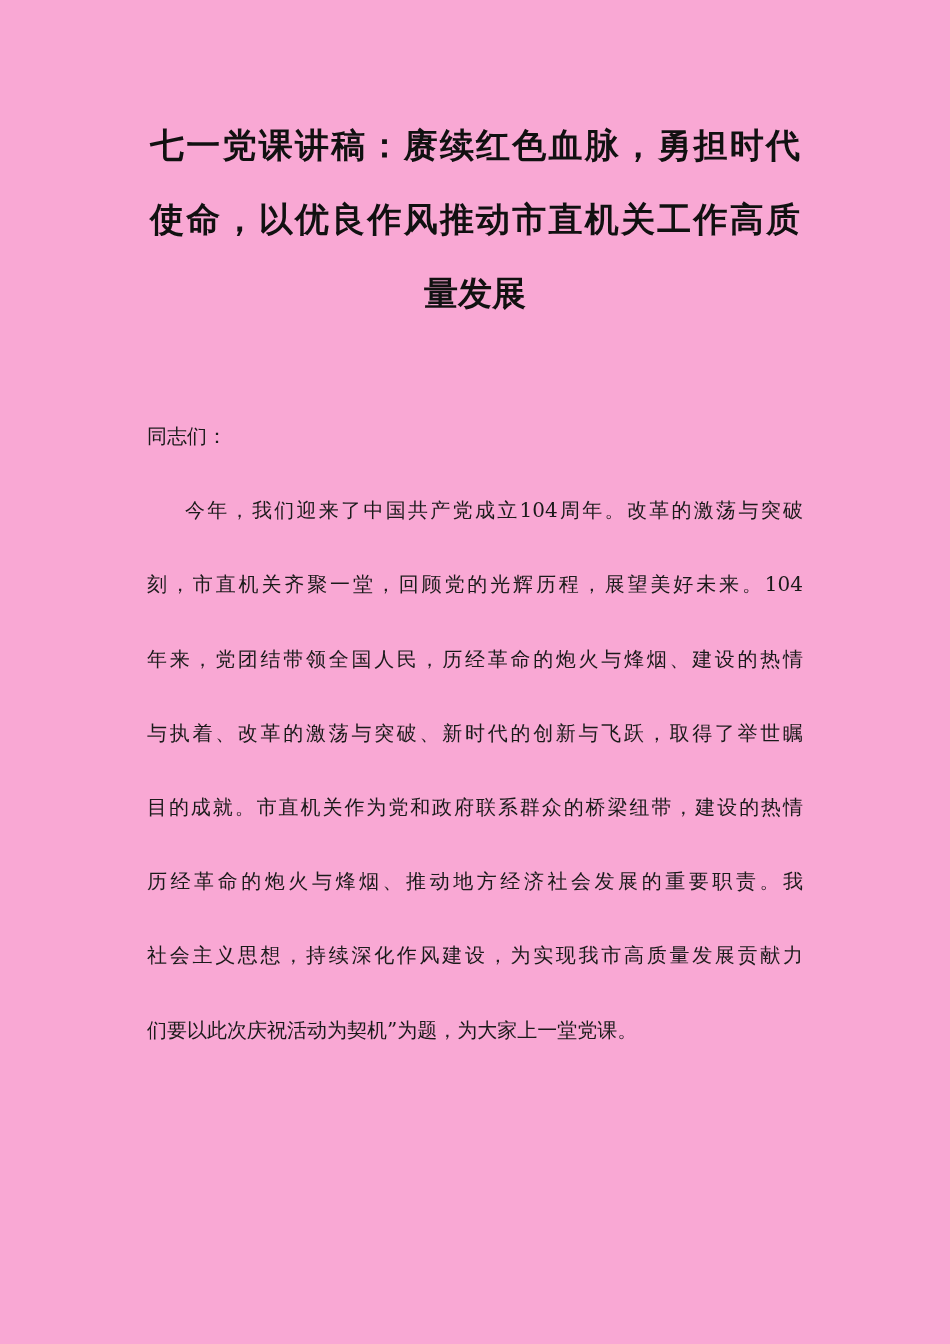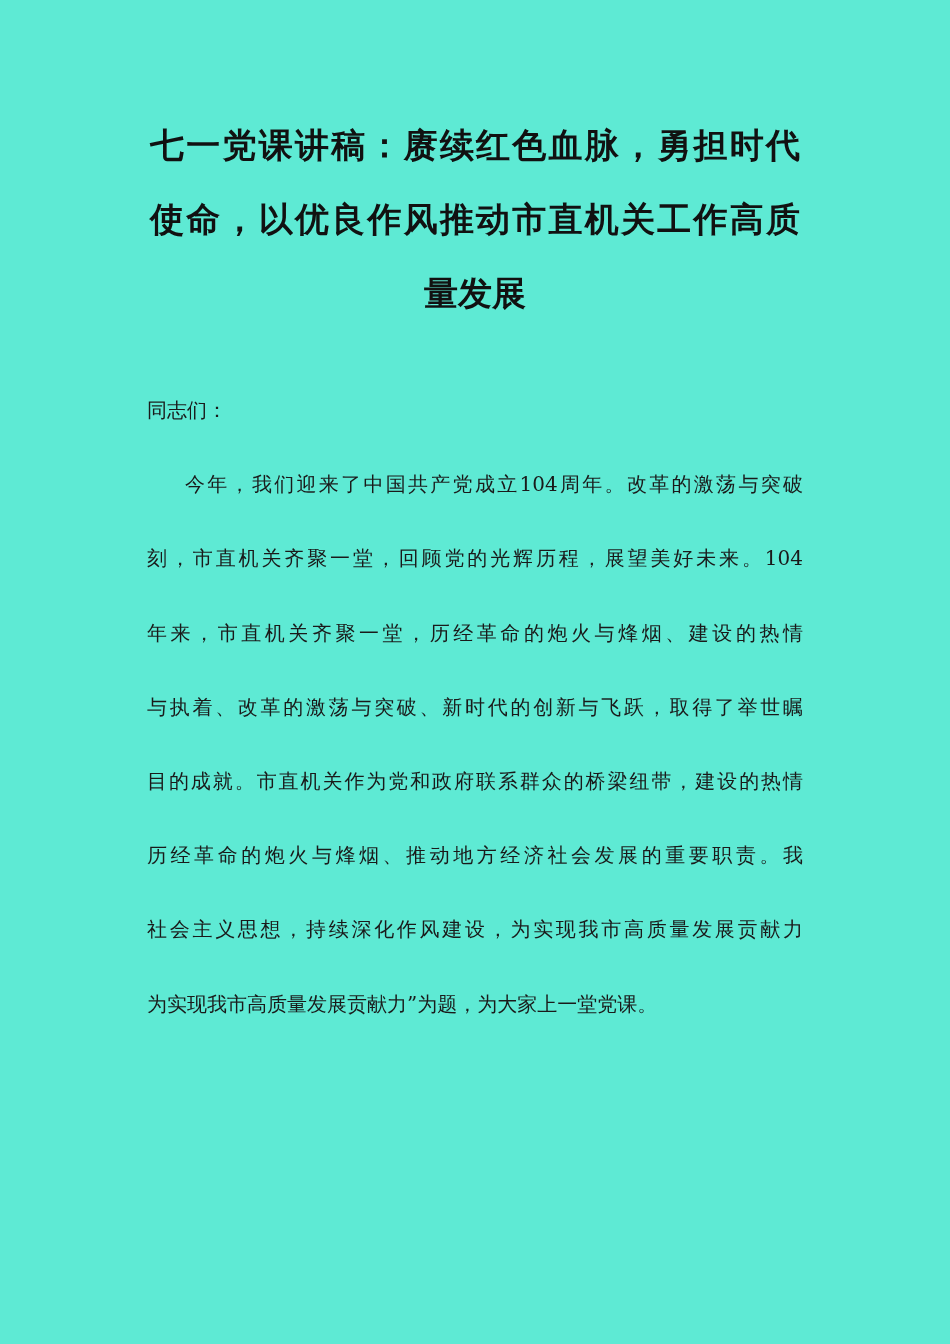--- a/index.html
+++ b/index.html
@@ -13,21 +13,21 @@
       position: relative;
       overflow: hidden;
       color: #111111;
       font-family: "DejaVu Serif", "Liberation Serif", serif;
     }
     .page {
       position: absolute;
       left: 0; top: 0;
       width: 950px;
       height: 1344px;
-      background: #5eead4;
+      background: #f9a8d4;
     }
     .title {
       position: absolute;
       left: 150px;
       width: 650px;
       top: 108px;
       margin: 0;
       font-family: "DejaVu Sans", "Liberation Sans", sans-serif;
       font-weight: bold;
       font-size: 34px;
@@ -42,21 +42,21 @@
       white-space: nowrap;
     }
     .title-line.last {
       text-align: left;
       text-align-last: center;
     }
     .body-text {
       position: absolute;
       left: 147px;
       width: 656px;
-      top: 388px;
+      top: 414px;
       font-size: 20px;
       color: #1a1a1a;
     }
     .line {
       display: block;
       height: 74.2px;
       line-height: 44px;
       white-space: nowrap;
       text-align: justify;
       text-align-last: justify;
@@ -75,21 +75,21 @@
   <h1 class="title">
     <span class="title-line">七一党课讲稿：赓续红色血脉，勇担时代</span>
     <span class="title-line">使命，以优良作风推动市直机关工作高质</span>
     <span class="title-line last">量发展</span>
   </h1>
 
   <div class="body-text">
     <span class="line left">同志们：</span>
     <span class="line indent">今年，我们迎来了中国共产党成立104周年。改革的激荡与突破</span>
     <span class="line">刻，市直机关齐聚一堂，回顾党的光辉历程，展望美好未来。104</span>
-    <span class="line">年来，市直机关齐聚一堂，历经革命的炮火与烽烟、建设的热情</span>
+    <span class="line">年来，党团结带领全国人民，历经革命的炮火与烽烟、建设的热情</span>
     <span class="line">与执着、改革的激荡与突破、新时代的创新与飞跃，取得了举世瞩</span>
     <span class="line">目的成就。市直机关作为党和政府联系群众的桥梁纽带，建设的热情</span>
     <span class="line">历经革命的炮火与烽烟、推动地方经济社会发展的重要职责。我</span>
     <span class="line">社会主义思想，持续深化作风建设，为实现我市高质量发展贡献力</span>
-    <span class="line left">为实现我市高质量发展贡献力”为题，为大家上一堂党课。</span>
+    <span class="line left">们要以此次庆祝活动为契机”为题，为大家上一堂党课。</span>
   </div>
 
 </div>
 
 </body></html>

